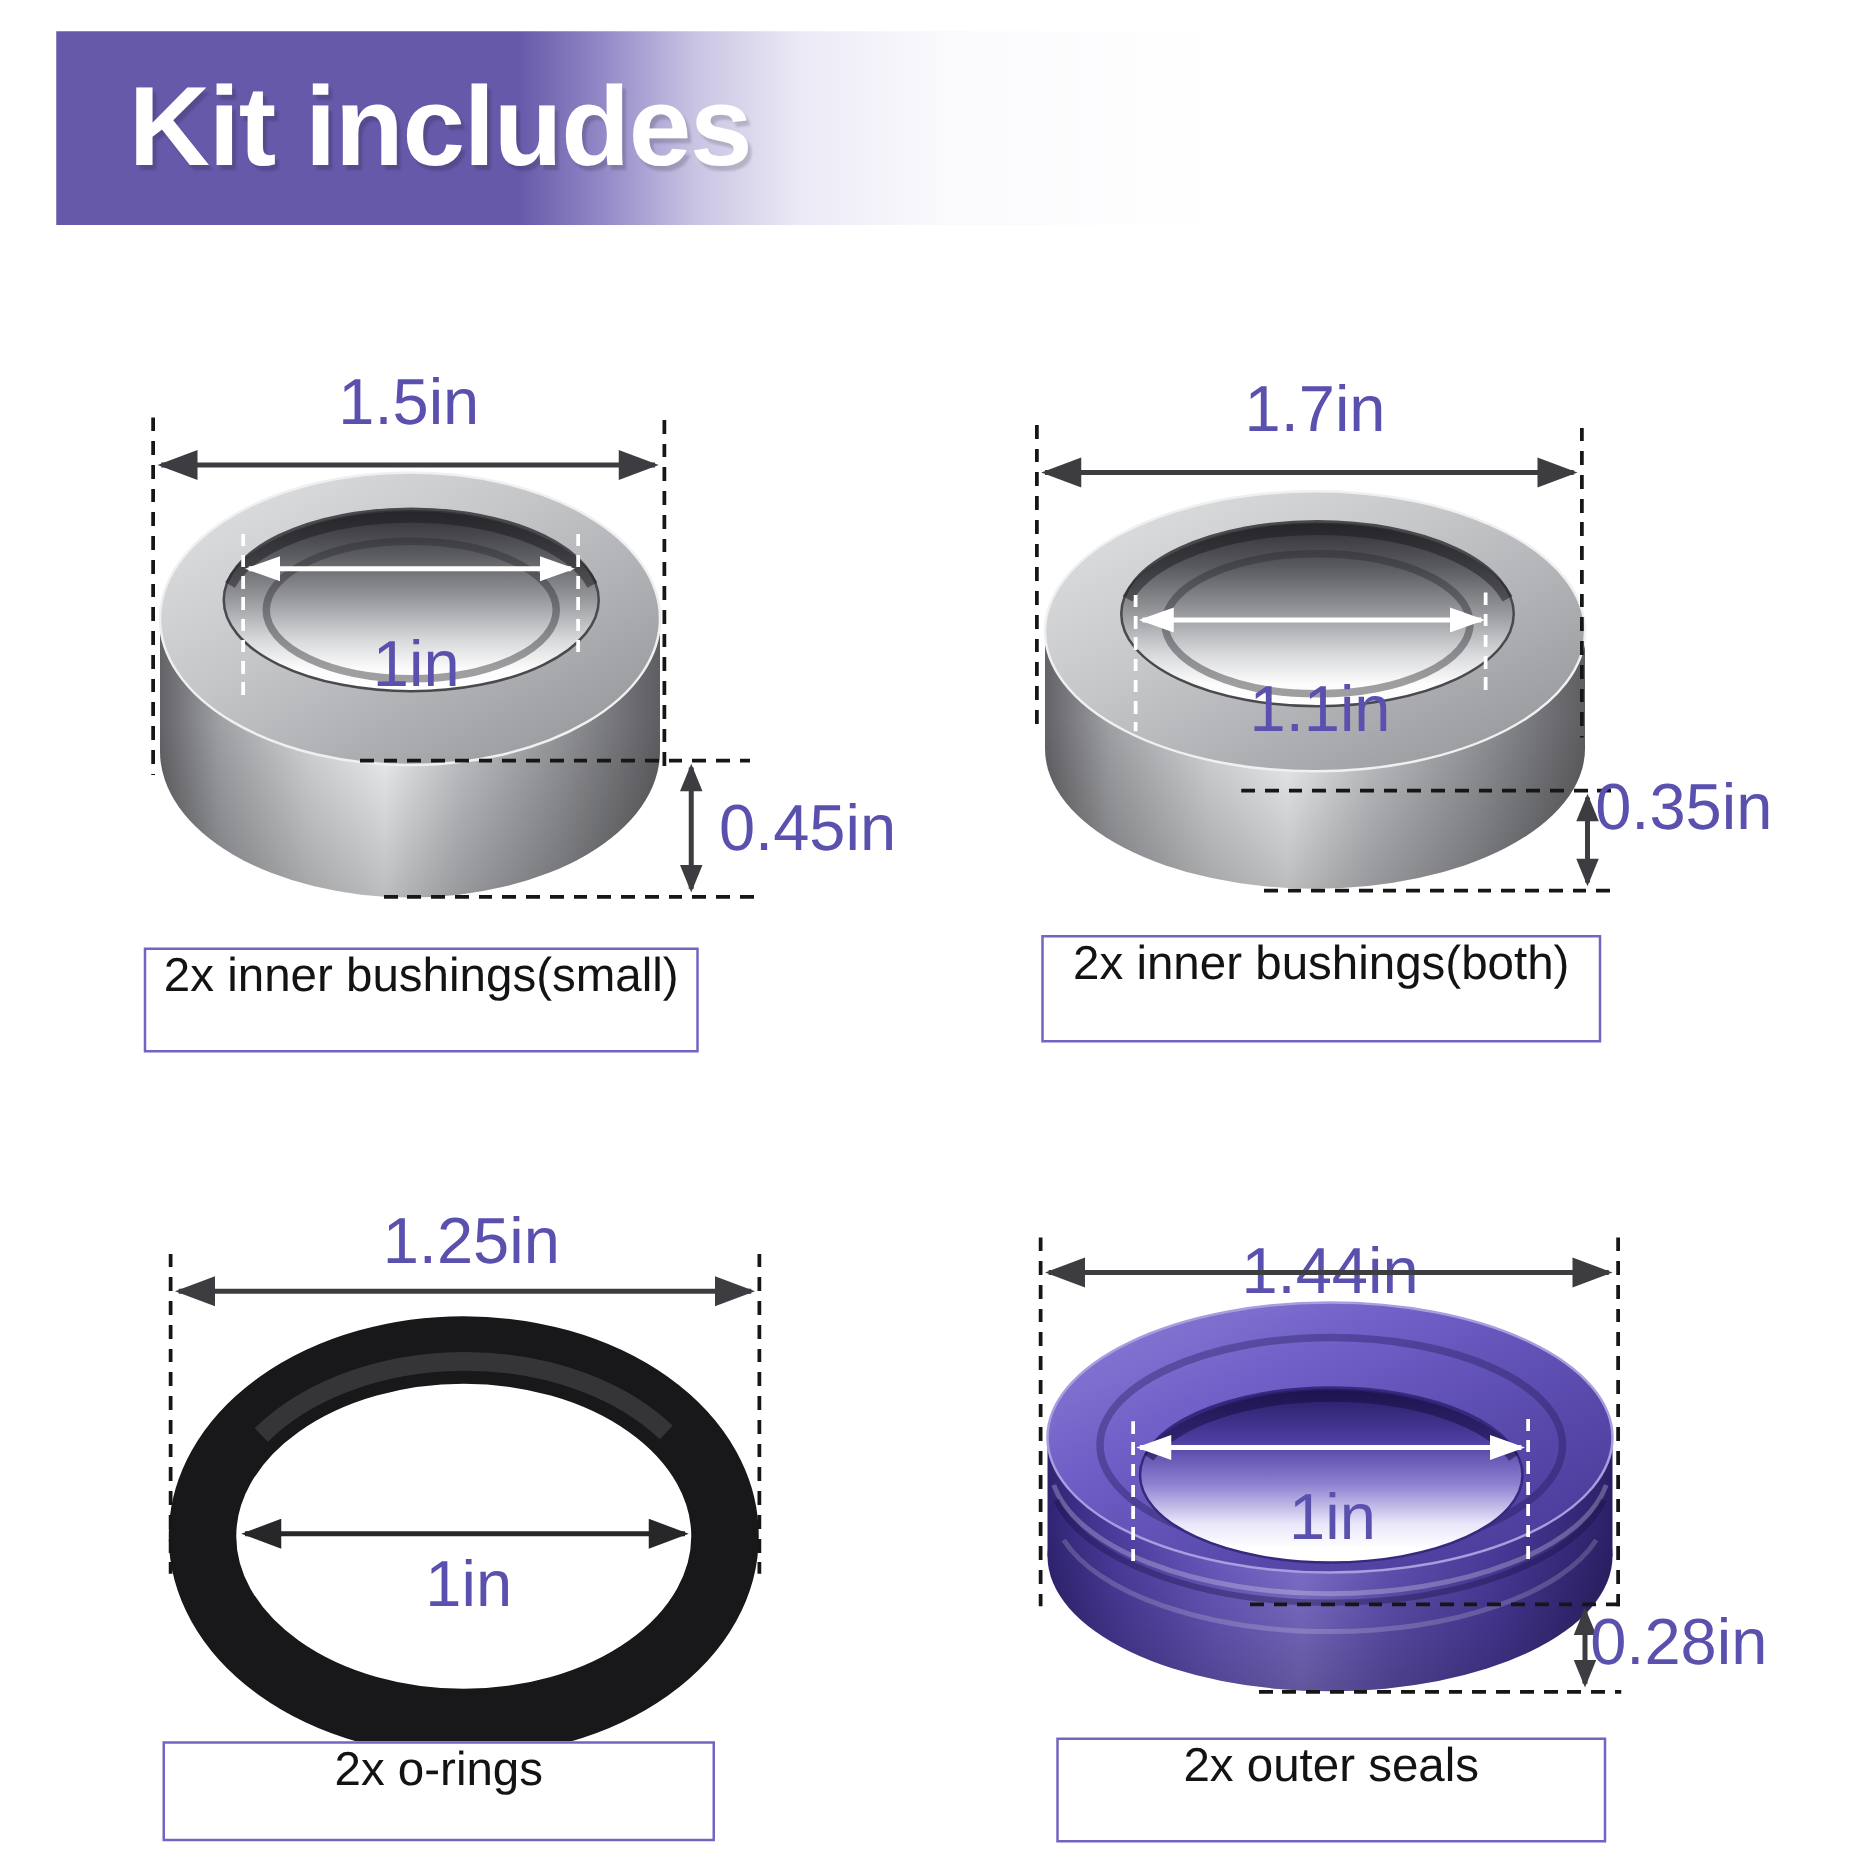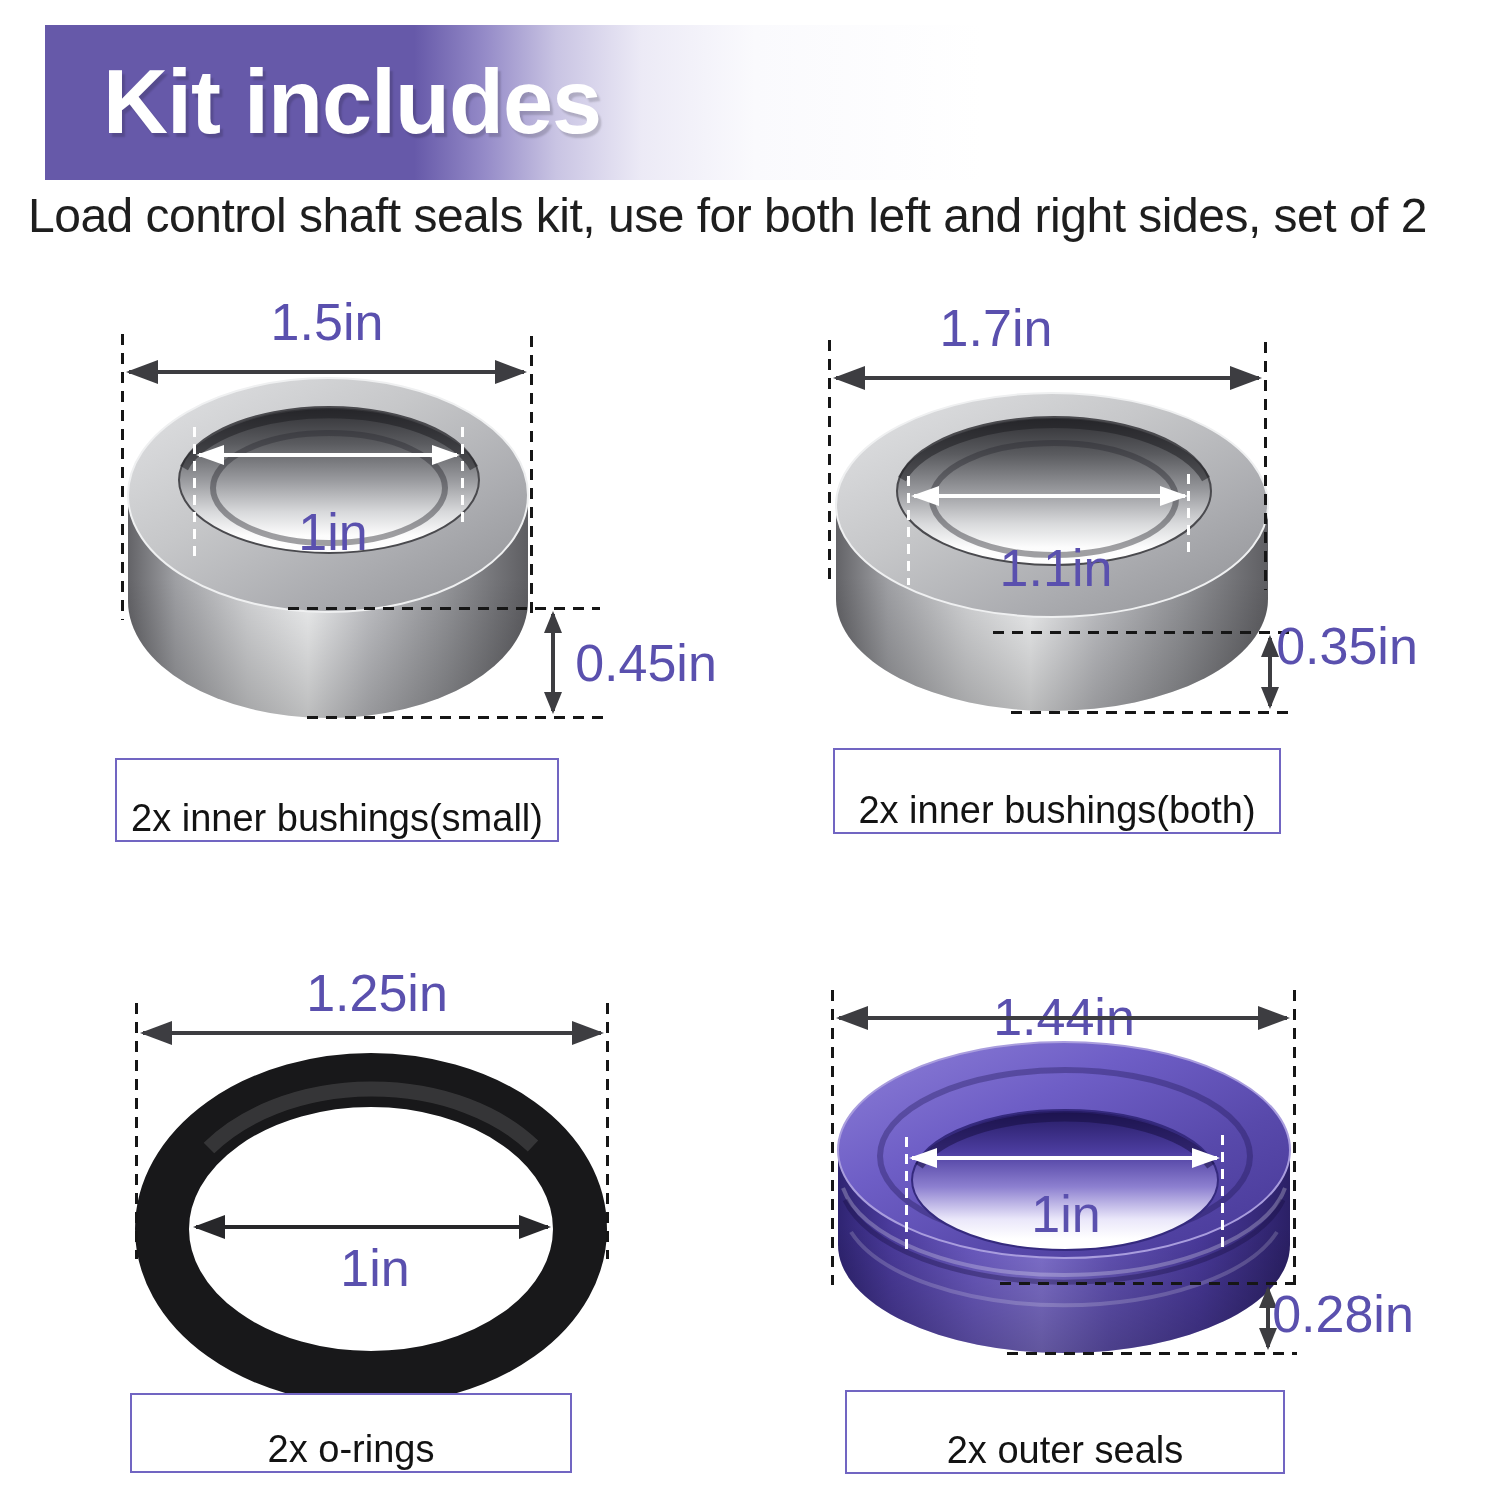--- a/index.html
+++ b/index.html
@@ -37,33 +37,32 @@
 
   .arr-v{position:absolute;width:26px;color:#3d3d41;}
   .arr-v .ln{position:absolute;top:3px;bottom:3px;left:50%;width:4px;margin-left:-2px;background:currentColor;}
   .arr-v .ht{position:absolute;top:0;left:50%;margin-left:-9px;width:0;height:0;
              border-left:9px solid transparent;border-right:9px solid transparent;border-bottom:22px solid currentColor;}
   .arr-v .hb{position:absolute;bottom:0;left:50%;margin-left:-9px;width:0;height:0;
              border-left:9px solid transparent;border-right:9px solid transparent;border-top:22px solid currentColor;}
 
   
   .part-label-box{position:absolute;border:2px solid #7165c2;background:#ffffff;display:flex;
-          align-items:flex-end;justify-content:center;font-size:38px;color:#131313;white-space:nowrap;}
+          align-items:flex-start;justify-content:center;font-size:38px;color:#131313;white-space:nowrap;}
 
   .part-img{position:absolute;}
 </style>
 </head>
 <body>
 
 <div class="canvas">
 
   <header class="banner">
     <h1 class="banner-title">Kit includes</h1>
   </header>
-  <p class="subtitle">Load control shaft seals kit, use for both left and right sides, set of 2</p>
 
   <section>
     <svg class="part-img" style="left:118px;top:368px" width="422" height="360" viewBox="0 0 422 360">
       <defs>
         <linearGradient id="bsWall" x1="0" y1="0" x2="1" y2="0">
           <stop offset="0" stop-color="#636367"></stop>
             <stop offset="0.12" stop-color="#9fa0a4"></stop>
           <stop offset="0.3" stop-color="#d3d4d6"></stop>
             <stop offset="0.45" stop-color="#f0f1f2"></stop>
           <stop offset="0.6" stop-color="#c2c3c7"></stop>
@@ -158,21 +157,21 @@
         </linearGradient>
       </defs>
       <ellipse cx="222" cy="211" rx="216" ry="112" fill="url(#blWall)"></ellipse>
       <rect x="6" y="117" width="432" height="94" fill="url(#blWall)"></rect>
       <ellipse cx="222" cy="211" rx="216" ry="112" fill="url(#blShade)"></ellipse>
       <ellipse cx="222" cy="117" rx="216" ry="112" fill="url(#blTop)" stroke="#eff0f1" stroke-width="2"></ellipse>
       <ellipse cx="224" cy="103" rx="157" ry="74" fill="url(#blHole)" stroke="#4a4a4e" stroke-width="2"></ellipse>
       <path d="M 72 91 A 157 74 0 0 1 376 91" stroke="rgba(25,25,29,0.5)" stroke-width="9" fill="none"></path>
       <ellipse cx="224" cy="111" rx="122" ry="56" fill="none" stroke="rgba(45,45,50,0.45)" stroke-width="6"></ellipse>
     </svg>
-    <div class="dim-text" style="left:996px;top:328px">1.7in</div>
+    <div class="dim-text" style="left:1052px;top:328px">1.7in</div>
     <div class="arr-h" style="left:833px;top:365px;width:429px">
       <i class="ln"></i>
         <i class="hl"></i>
         <i class="hr"></i>
     </div>
     <div class="dash v" style="left:828px;top:340px;height:245px"></div>
     <div class="dash v" style="left:1264px;top:342px;height:248px"></div>
     <div class="dash wv" style="left:907px;top:476px;height:109px"></div>
     <div class="dash wv" style="left:1187px;top:474px;height:84px"></div>
     <div class="arr-h white" style="left:911px;top:483px;width:277px">

